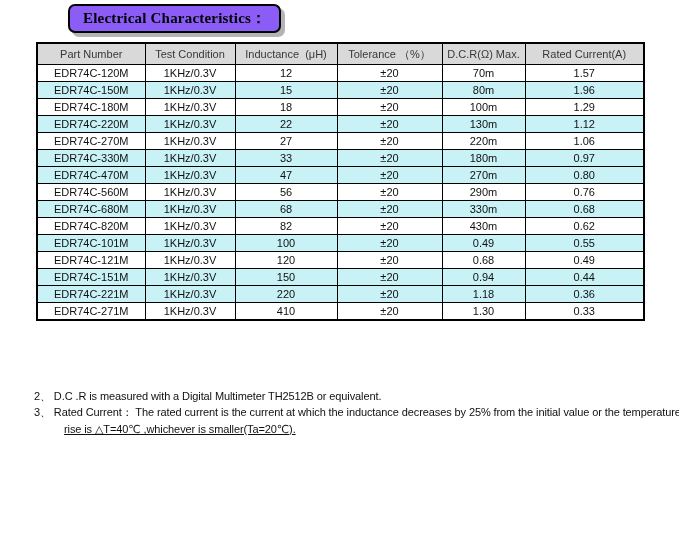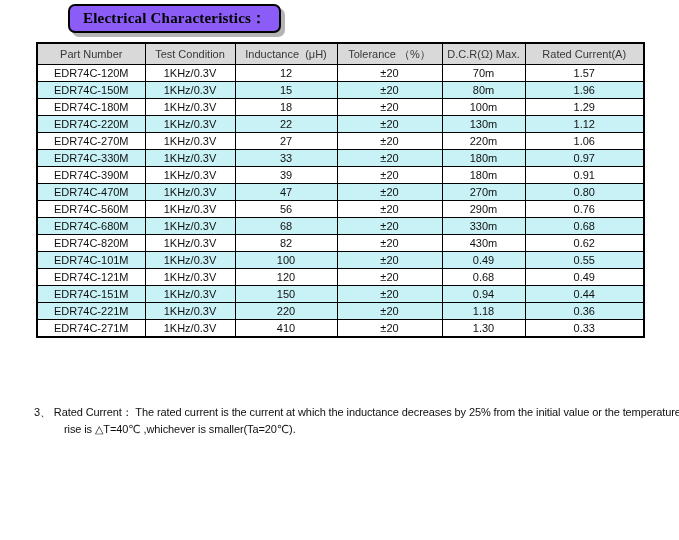--- a/index.html
+++ b/index.html
@@ -106,28 +106,20 @@
           <td>1.06</td>
         </tr>
         <tr class="alt">
           <td>EDR74C-330M</td>
           <td>1KHz/0.3V</td>
           <td>33</td>
           <td>±20</td>
           <td>180m</td>
           <td>0.97</td>
         </tr>
-        <tr>
-          <td>EDR74C-390M</td>
-          <td>1KHz/0.3V</td>
-          <td>39</td>
-          <td>±20</td>
-          <td>180m</td>
-          <td>0.91</td>
-        </tr>
         <tr class="alt">
           <td>EDR74C-470M</td>
           <td>1KHz/0.3V</td>
           <td>47</td>
           <td>±20</td>
           <td>270m</td>
           <td>0.80</td>
         </tr>
         <tr>
           <td>EDR74C-560M</td>
@@ -189,16 +181,17 @@
           <td>EDR74C-271M</td>
           <td>1KHz/0.3V</td>
           <td>410</td>
           <td>±20</td>
           <td>1.30</td>
           <td>0.33</td>
         </tr>
       </tbody>
   </table>
 
+  <div class="note" style="left:34px;top:389px;">2、 D.C .R is measured with a Digital Multimeter TH2512B or equivalent.</div>
   <div class="note" style="left:34px;top:405px;">3、 Rated Current：  The rated current is the current at which the inductance decreases by 25% from the initial value or the temperature</div>
-  <div class="note" style="left:64px;top:423px;">rise is △T=40℃ ,whichever is smaller(Ta=20℃).</div>
+  <div class="note" style="left:64px;top:423px;text-decoration:underline;">rise is △T=40℃ ,whichever is smaller(Ta=20℃).</div>
 
 </div>
 
 </body></html>

